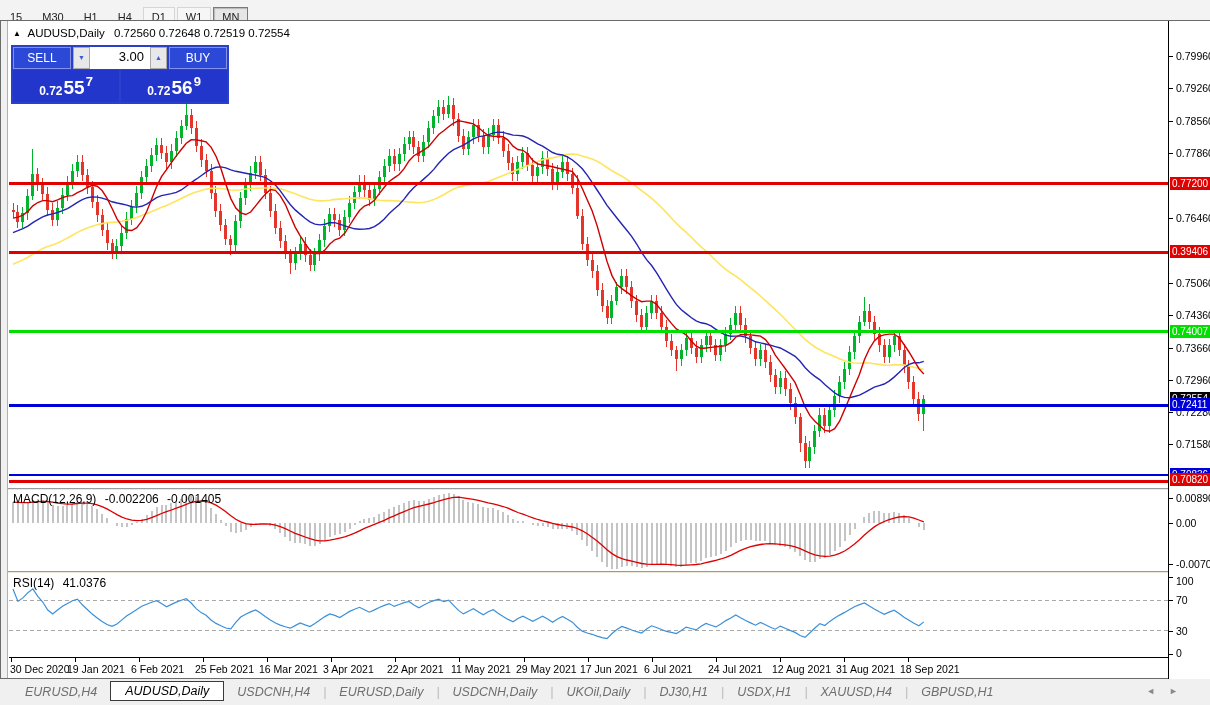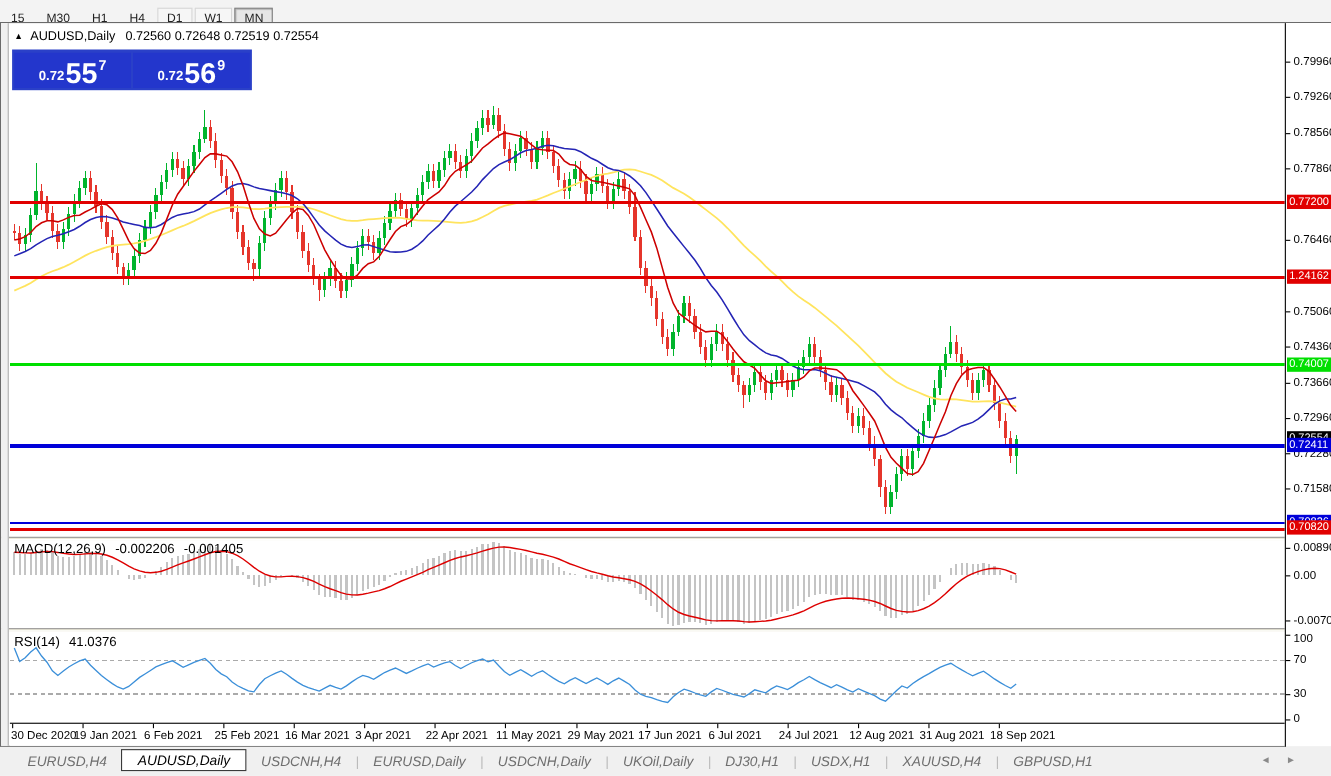--- a/index.html
+++ b/index.html
@@ -54,21 +54,21 @@
            font-size:12px; text-align:center; line-height:20px; cursor:pointer; }
   #spinner { flex:1; display:flex; margin:0 2px; }
   .spbtn { width:17px; background:#e8e8e8; border:1px solid #aaa; color:#3b5bd8;
            font-size:7px; text-align:center; line-height:19px; cursor:pointer; }
   #volbox { flex:1; background:#fff; color:#000; font-size:13px; text-align:right;
             padding:2px 6px 0 0; }
   #oc-row2 { display:flex; height:32px; margin-top:1px; }
   .pricebox { width:106px; background:#2336cc; color:#fff; display:flex;
               align-items:flex-end; justify-content:center; padding-bottom:1px; }
   .pricebox .pfx { font-size:12px; font-weight:bold; margin:0 1px 3px 0; }
-  .pricebox .big { font-size:26px; font-weight:bold; line-height:26px;margin-top:19px; }
+  .pricebox .big { font-size:19px; font-weight:bold; line-height:26px;margin-top:19px; }
   .pricebox .sup { font-size:13px; font-weight:bold; margin:0 0 12px 1px; }
   #pb-sell { margin-right:2px; }
 
   
   .indlabel { position:absolute; left:12px; font-size:12px; color:#000;
               z-index:5; white-space:nowrap; }
   #macdlabel { top:471px; } #rsilabel { top:555px; }
 
   
   #tabbar { position:absolute; left:0; top:679px; width:1210px; height:26px;
@@ -704,20 +704,29 @@
     </div>
   <div id="leftrail"></div>
 
   <div id="title">
     <span class="arrow">▲</span>
     <span>AUDUSD,Daily</span>
     <span style="margin-left:6px;">0.72560 0.72648 0.72519 0.72554</span>
   </div>
 
   <div id="oneclick">
+    <div id="oc-row1">
+      <div class="ocbtn">SELL</div>
+      <div id="spinner">
+        <div class="spbtn">▼</div>
+        <div id="volbox">3.00</div>
+        <div class="spbtn">▲</div>
+      </div>
+      <div class="ocbtn">BUY</div>
+    </div>
     <div id="oc-row2">
       <div class="pricebox" id="pb-sell">
         <span class="pfx">0.72</span>
         <span class="big">55</span>
         <span class="sup">7</span>
       </div>
       <div class="pricebox">
         <span class="pfx">0.72</span>
         <span class="big">56</span>
         <span class="sup">9</span>
@@ -753,21 +762,21 @@
       <div class="ptick" style="top:327px;"></div>
       <div class="plab" style="top:321px;">0.73660</div>
       <div class="ptick" style="top:359px;"></div>
       <div class="plab" style="top:353px;">0.72960</div>
       <div class="ptick" style="top:391px;"></div>
       <div class="plab" style="top:385px;">0.72280</div>
       <div class="ptick" style="top:423px;"></div>
       <div class="plab" style="top:417px;">0.71580</div>
       <div class="chip" style="top:371px;background:#000000;">0.72554</div>
       <div class="chip" style="top:156px;background:#E10000;">0.77200</div>
-      <div class="chip" style="top:224px;background:#E10000;">1.24162</div>
+      <div class="chip" style="top:224px;background:#E10000;">0.39406</div>
       <div class="chip" style="top:304px;background:#00DF00;">0.74007</div>
       <div class="chip" style="top:377px;background:#0000D9;">0.72411</div>
       <div class="chip" style="top:447px;background:#0000D9;">0.70836</div>
       <div class="chip" style="top:452px;background:#E10000;">0.70820</div>
       <div class="ptick" style="top:477px;"></div>
       <div class="plab" style="top:471px;">0.008904</div>
       <div class="ptick" style="top:502px;"></div>
       <div class="plab" style="top:496px;">0.00</div>
       <div class="ptick" style="top:543px;"></div>
       <div class="plab" style="top:537px;">-0.007013</div>

